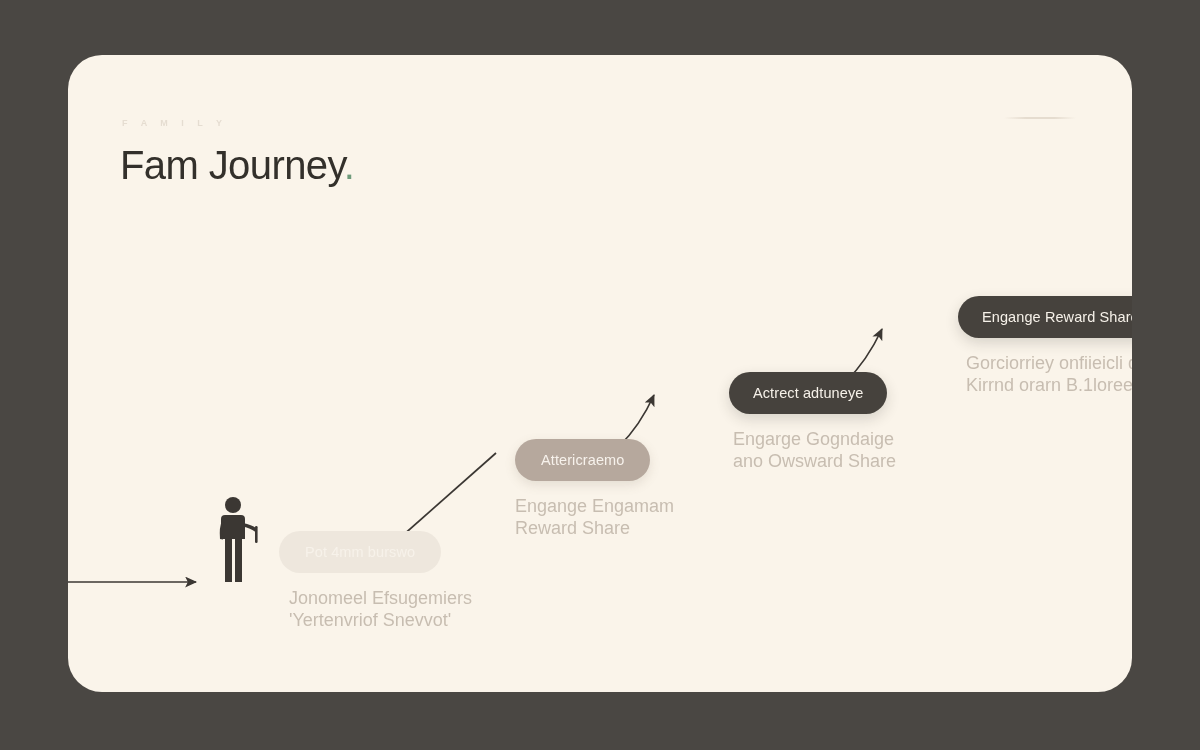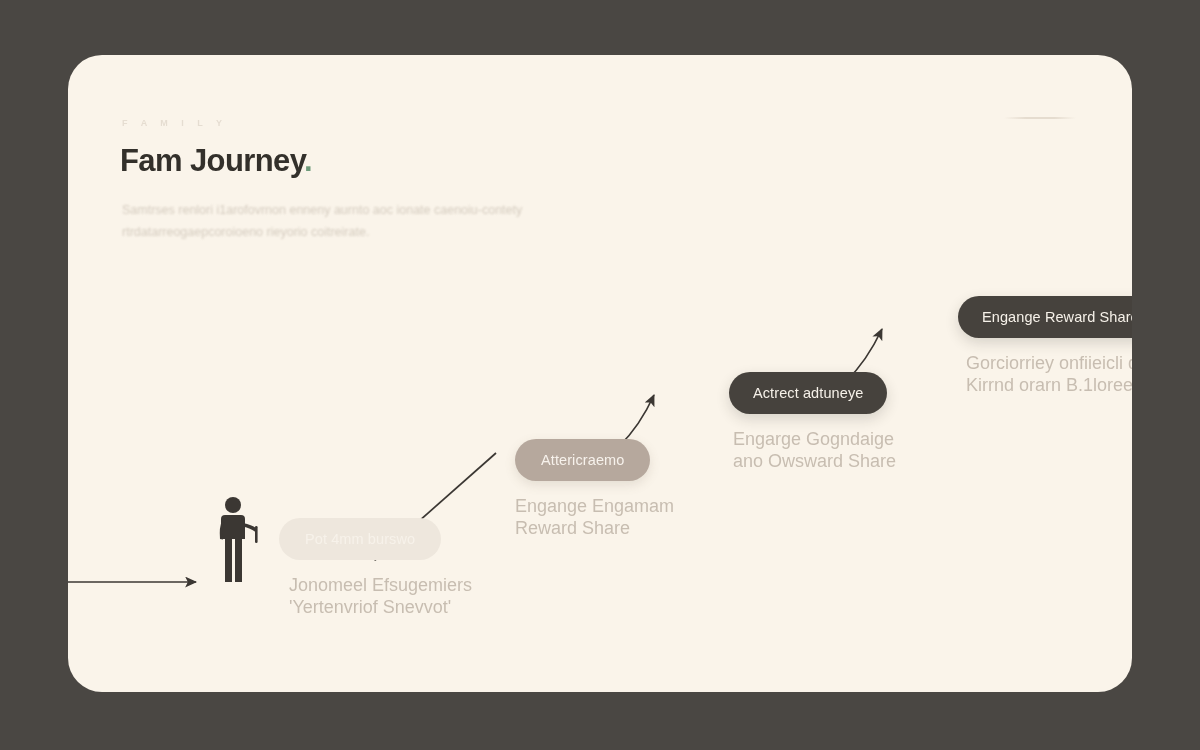--- a/index.html
+++ b/index.html
@@ -57,22 +57,22 @@
     width: 72px;
     height: 2px;
     background: linear-gradient(90deg, rgba(222,212,198,0), #ded4c6 30%, #ded4c6 70%, rgba(222,212,198,0));
     opacity: .75;
   }
 
   .title {
     position: absolute;
     left: 52px;
     top: 88px;
-    font-size: 31px;
-    font-weight: 700;
+    font-size: 40px;
+    font-weight: 400;
     letter-spacing: -0.6px;
     color: #33302b;
     white-space: nowrap;
   }
   .title .dot { color: #6f9b7b; }
 
   .subtitle {
     position: absolute;
     left: 54px;
     top: 144px;
@@ -131,21 +131,21 @@
     line-height: 22px;
     color: #bdb2a5;
     opacity: .82;
     filter: blur(0.75px);
     white-space: pre-line;
   }
 
   .node.c-left .caption { text-align: left; }
 
   
-  #node-0 { left: 211px; top: 463px; }
+  #node-0 { left: 211px; top: 476px; }
   #node-0 .caption { padding-left: 10px; }
 
   #node-1 { left: 447px; top: 384px; }
   #node-1 .caption { padding-left: 0px; }
 
   #node-2 { left: 661px; top: 317px; }
   #node-2 .caption { padding-left: 4px; }
 
   #node-3 { left: 890px; top: 241px; }
   #node-3 .caption { padding-left: 8px; }
@@ -165,21 +165,20 @@
 <div id="stage">
 
   <div id="card">
 
     <div class="eyebrow">F A M I L Y</div>
 
     <div class="rule"></div>
 
     <h1 class="title"><span>Fam Journey</span><span class="dot">.</span></h1>
 
-    <div class="subtitle">Samtrses renlori i1arofovrnon enneny aurnto aoc ionate caenoiu-contety rtrdatarreogaepcoroioeno rieyorio coitreirate.</div>
 
     <svg id="flow" viewBox="0 0 1064 637">
       <defs>
         <marker id="ah" markerWidth="9" markerHeight="9" refX="6.4" refY="3.2" orient="auto" markerUnits="strokeWidth">
           <path d="M0,0 L7,3.2 L0,6.4 L1.6,3.2 Z" fill="#3b3733"></path>
         </marker>
       </defs>
 
       <line x1="0" y1="527" x2="128" y2="527" stroke="#3b3733" stroke-width="1.7" marker-end="url(#ah)"></line>
 

